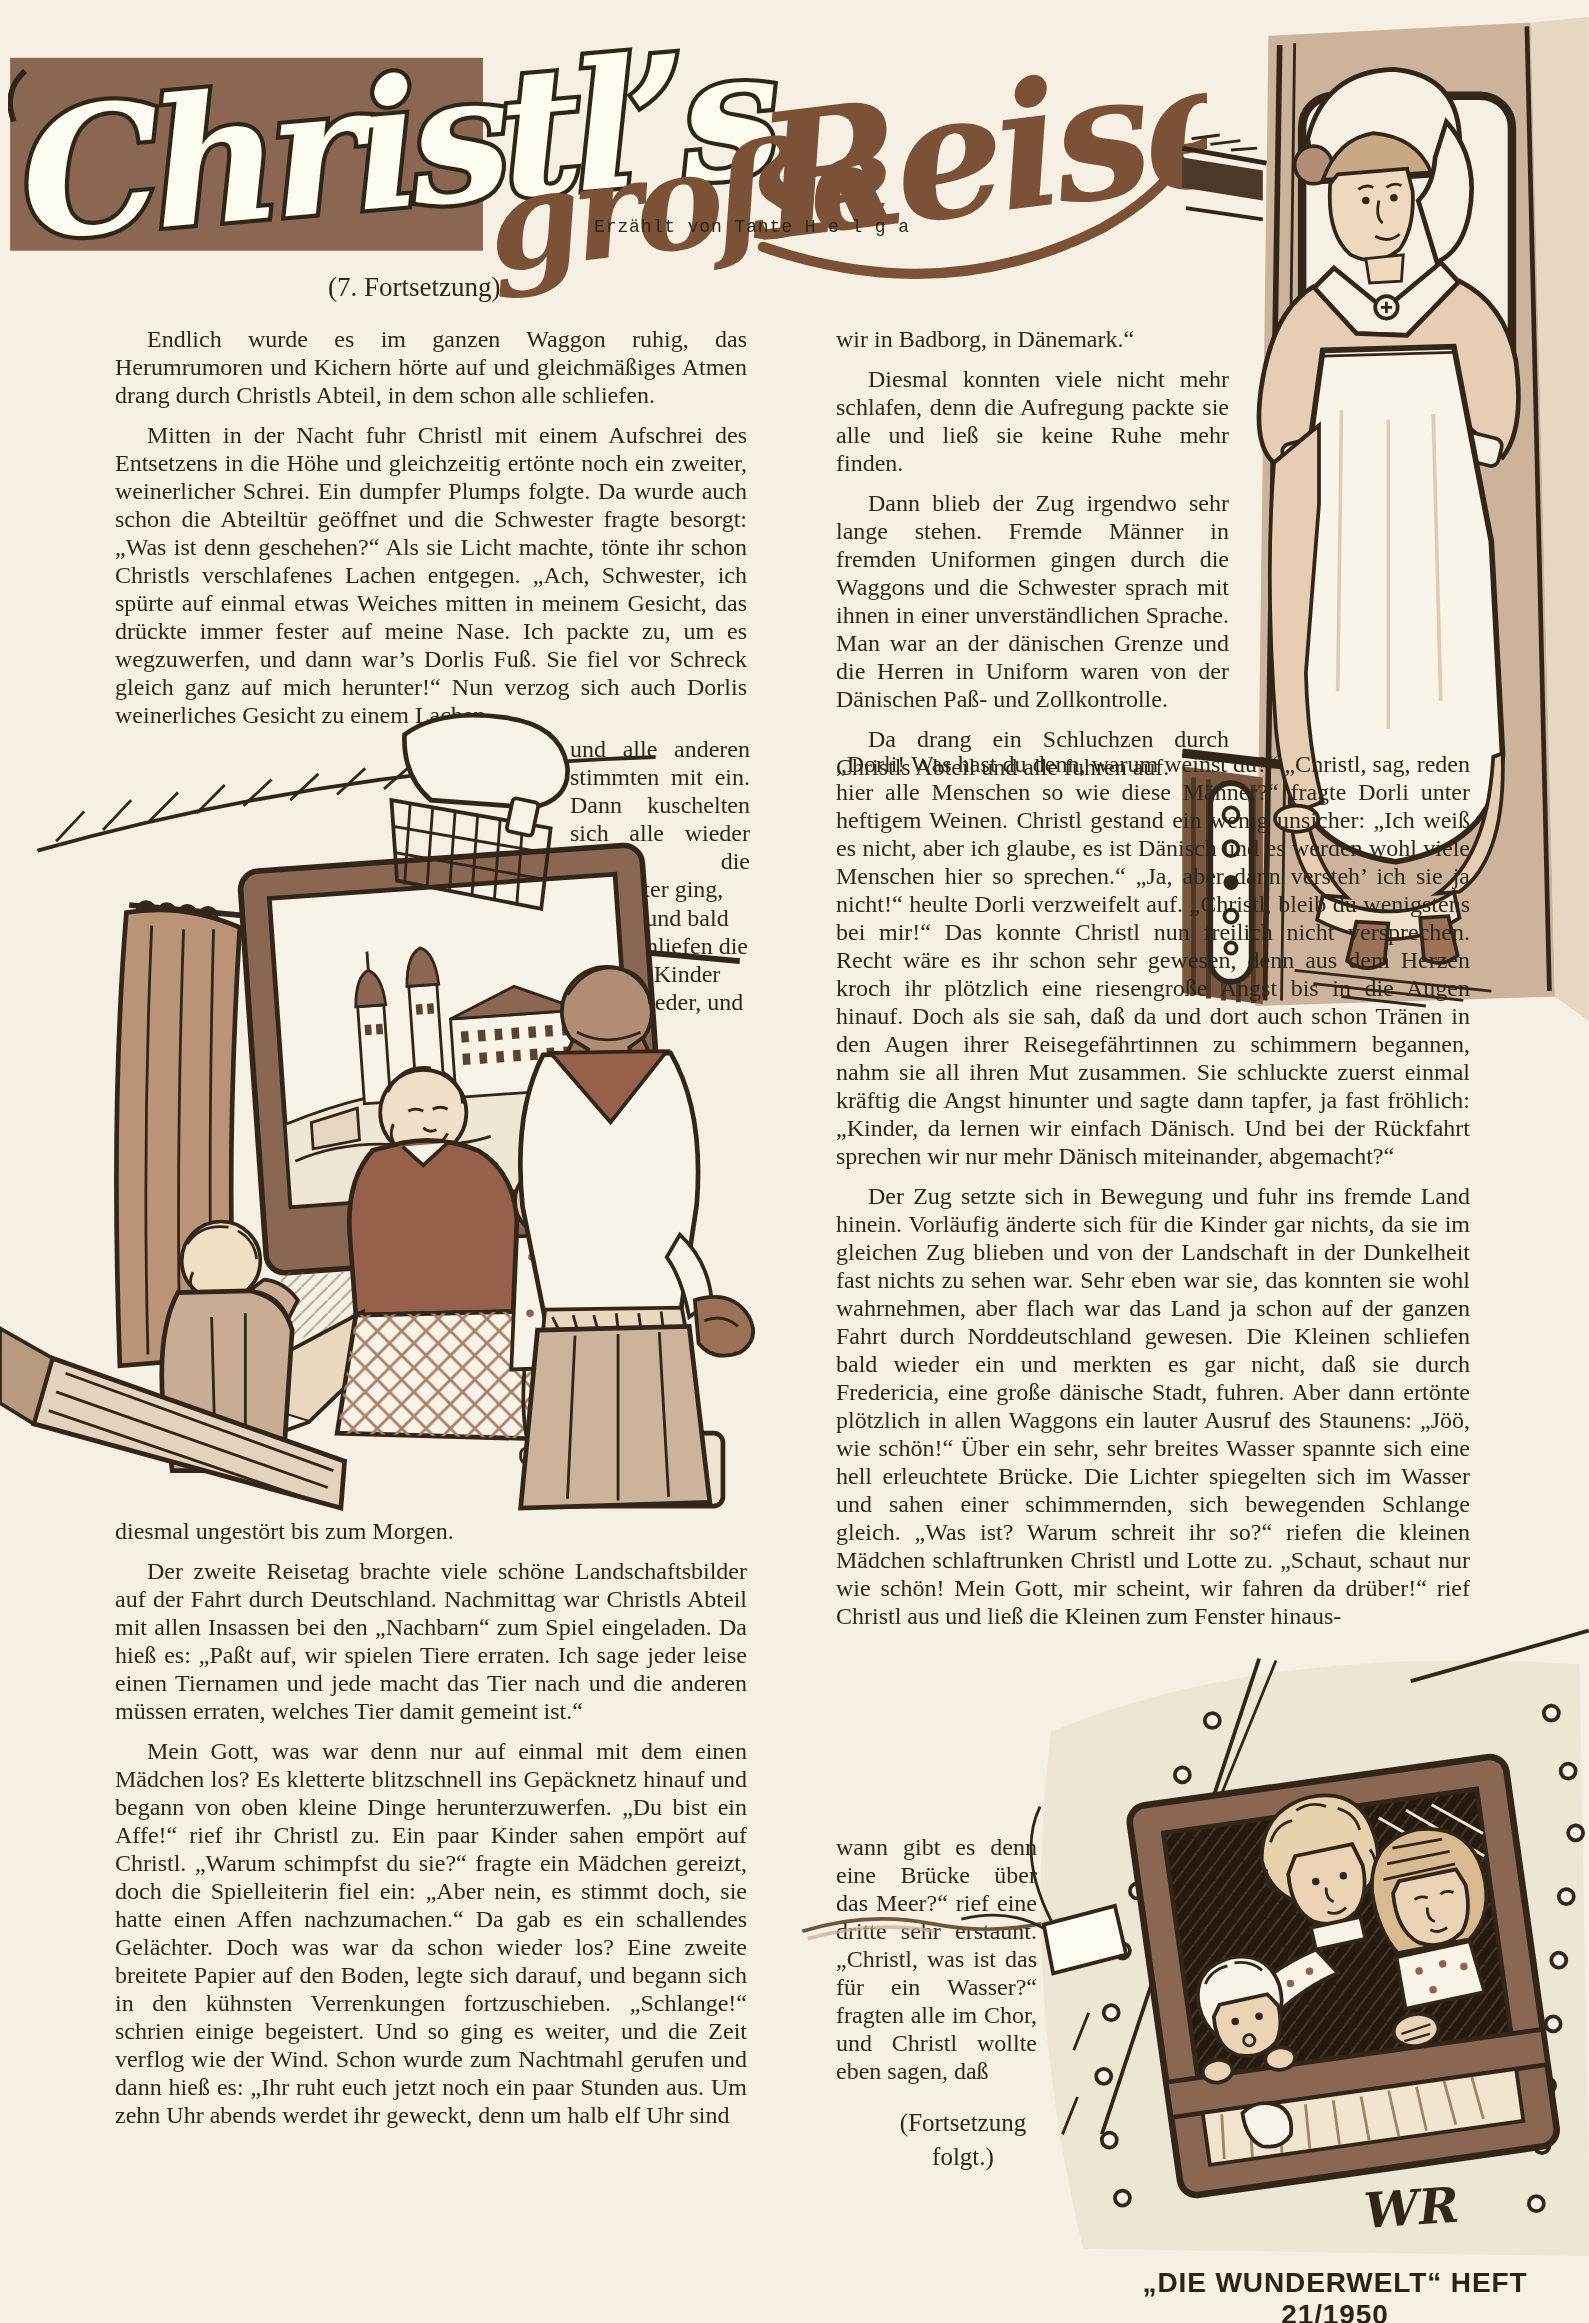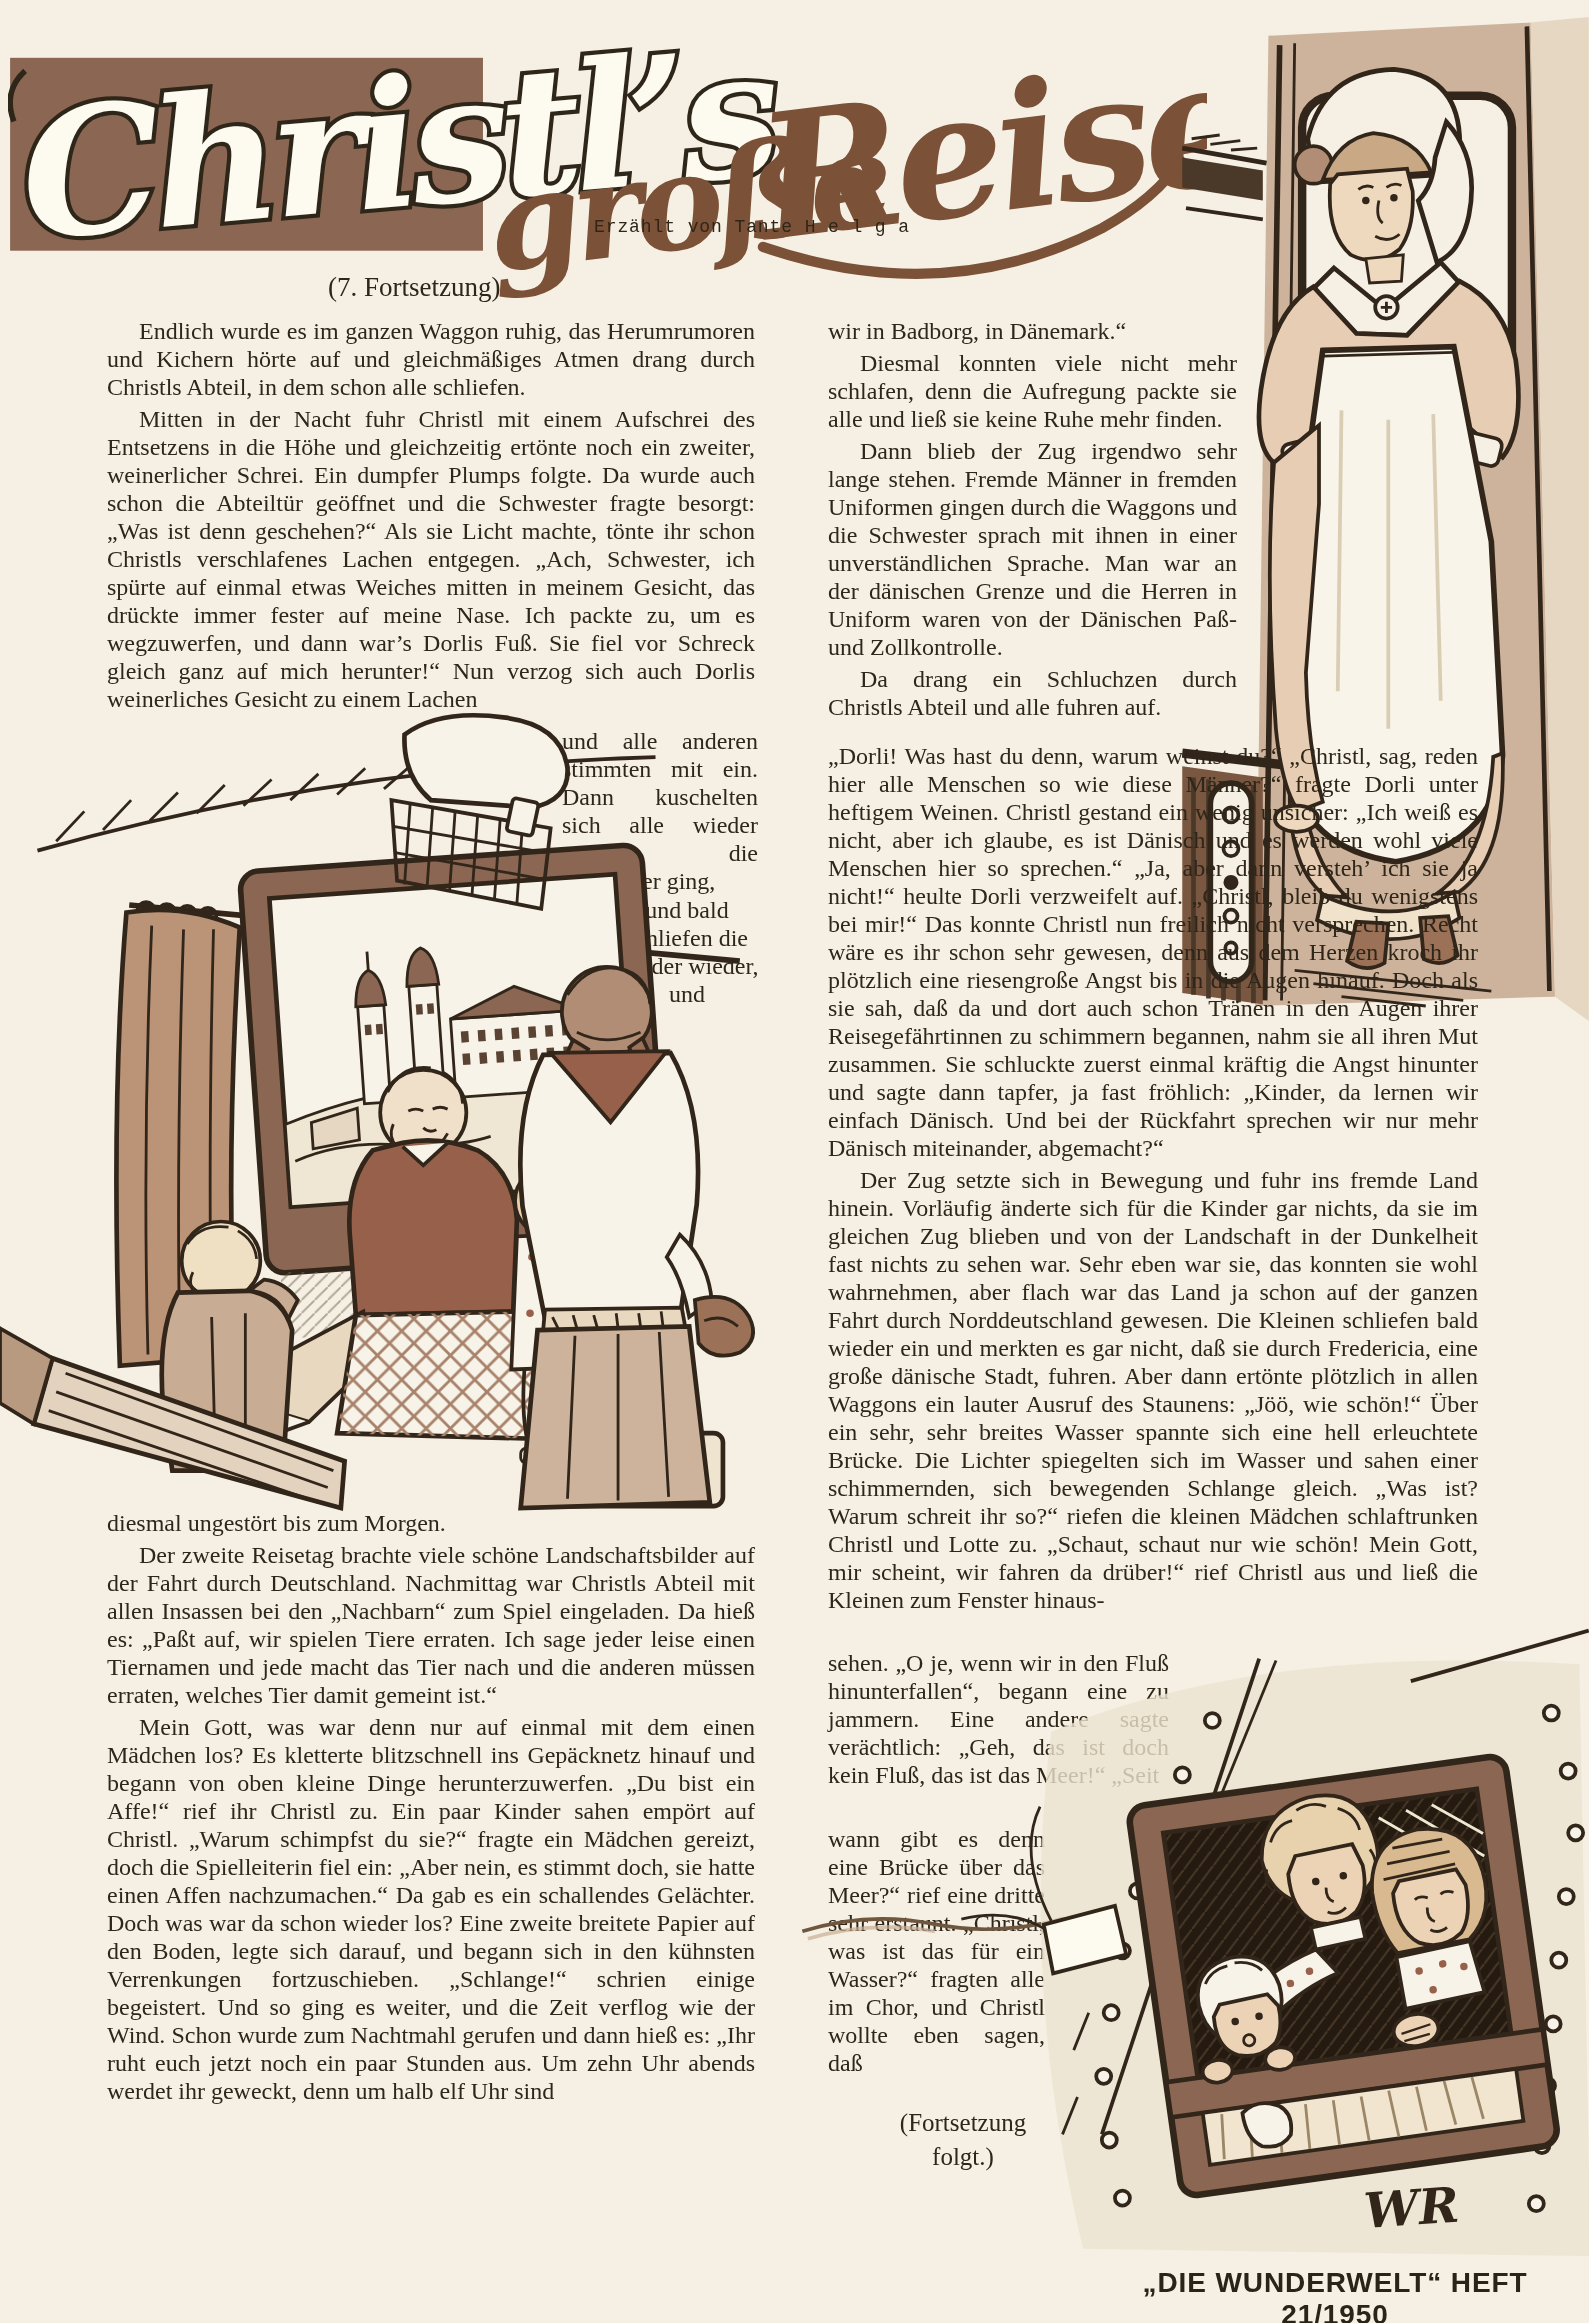--- a/index.html
+++ b/index.html
@@ -2,21 +2,21 @@
 <html style="font-size:15px"><head>
 <meta charset="utf-8">
 <style>
   html,body { margin:0; padding:0; background:#8a8378; }
   .page {
     position:relative; width:1589px; height:2324px; margin:0 auto;
     background:#f5f0e3; overflow:hidden;
     font-family:"Liberation Serif", serif; color:#2e2619;
   }
   .body-text { font-size:24px; line-height:28px; text-align:justify; position:absolute; }
-  .body-text p { margin:4px; }
+  .body-text p { margin:12px; }
   .body-text p.ind { text-indent:32px; }
   .center { text-align:center; }
   .byline { position:absolute; left:424px; top:217px; width:656px; text-align:center;
             font-size:18px; letter-spacing:0.9px;font-family:Liberation Mono, monospace; }
   .fortsetzung { position:absolute; left:328px; top:272px; width:300px; font-size:27px; }
   .ending { position:absolute; left:846px; top:2106px; width:234px; text-align:center;
             font-size:25px; line-height:34px; }
   .footer { position:absolute; left:1115px; top:2267px; width:440px; text-align:center;
             font-family:"Liberation Sans", sans-serif; font-weight:bold; font-size:28px;
             letter-spacing:0.9px; color:#2b2318; }
@@ -251,23 +251,20 @@
     <p class="ind">Diesmal konnten viele nicht mehr schlafen, denn die Aufregung packte sie alle und ließ sie keine Ruhe mehr finden.</p>
     <p class="ind">Dann blieb der Zug irgendwo sehr lange stehen. Fremde Männer in fremden Uniformen gingen durch die Waggons und die Schwester sprach mit ihnen in einer unverständlichen Sprache. Man war an der dänischen Grenze und die Herren in Uniform waren von der Dänischen Paß- und Zollkontrolle.</p>
     <p class="ind">Da drang ein Schluchzen durch Christls Abteil und alle fuhren auf.</p>
   </div>
 
   <div class="body-text" style="left:824px;top:738px;width:658px">
     <p>„Dorli! Was hast du denn, warum weinst du?“ „Christl, sag, reden hier alle Menschen so wie diese Männer?“ fragte Dorli unter heftigem Weinen. Christl gestand ein wenig unsicher: „Ich weiß es nicht, aber ich glaube, es ist Dänisch und es werden wohl viele Menschen hier so sprechen.“ „Ja, aber dann versteh’ ich sie ja nicht!“ heulte Dorli verzweifelt auf. „Christl, bleib du wenigstens bei mir!“ Das konnte Christl nun freilich nicht versprechen. Recht wäre es ihr schon sehr gewesen, denn aus dem Herzen kroch ihr plötzlich eine riesengroße Angst bis in die Augen hinauf. Doch als sie sah, daß da und dort auch schon Tränen in den Augen ihrer Reisegefährtinnen zu schimmern begannen, nahm sie all ihren Mut zusammen. Sie schluckte zuerst einmal kräftig die Angst hinunter und sagte dann tapfer, ja fast fröhlich: „Kinder, da lernen wir einfach Dänisch. Und bei der Rückfahrt sprechen wir nur mehr Dänisch miteinander, abgemacht?“</p>
     <p class="ind">Der Zug setzte sich in Bewegung und fuhr ins fremde Land hinein. Vorläufig änderte sich für die Kinder gar nichts, da sie im gleichen Zug blieben und von der Landschaft in der Dunkelheit fast nichts zu sehen war. Sehr eben war sie, das konnten sie wohl wahrnehmen, aber flach war das Land ja schon auf der ganzen Fahrt durch Norddeutschland gewesen. Die Kleinen schliefen bald wieder ein und merkten es gar nicht, daß sie durch Fredericia, eine große dänische Stadt, fuhren. Aber dann ertönte plötzlich in allen Waggons ein lauter Ausruf des Staunens: „Jöö, wie schön!“ Über ein sehr, sehr breites Wasser spannte sich eine hell erleuchtete Brücke. Die Lichter spiegelten sich im Wasser und sahen einer schimmernden, sich bewegenden Schlange gleich. „Was ist? Warum schreit ihr so?“ riefen die kleinen Mädchen schlaftrunken Christl und Lotte zu. „Schaut, schaut nur wie schön! Mein Gott, mir scheint, wir fahren da drüber!“ rief Christl aus und ließ die Kleinen zum Fenster hinaus-</p>
   </div>
 
-  <div class="body-text" style="left:824px;top:1645px;width:349px">
-    <p>sehen. „O je, wenn wir in den Fluß hinunterfallen“, begann eine zu jammern. Eine andere sagte verächtlich: „Geh, das ist doch kein Fluß, das ist das Meer!“ „Seit</p>
-  </div>
   <div class="body-text" style="left:824px;top:1821px;width:225px">
     <p>wann gibt es denn eine Brücke über das Meer?“ rief eine dritte sehr erstaunt. „Christl, was ist das für ein Wasser?“ fragten alle im Chor, und Christl wollte eben sagen, daß</p>
   </div>
 
   <div class="ending">
     <div>(Fortsetzung</div>
     <div>folgt.)</div>
   </div>
 
   <svg class="illu" style="left:802px;top:1894px" width="262" height="56" viewBox="0 0 280 60">

